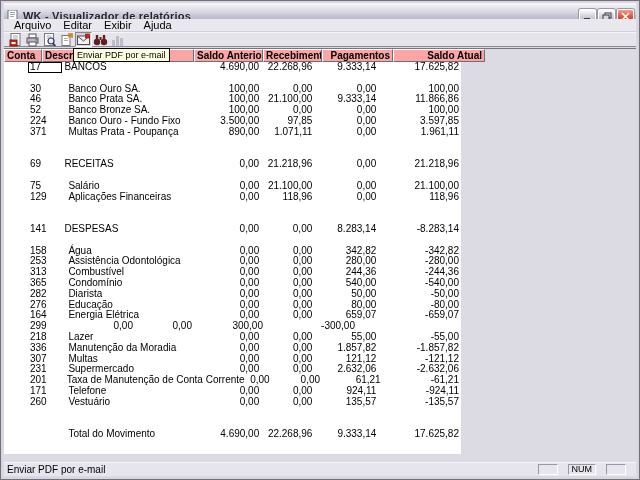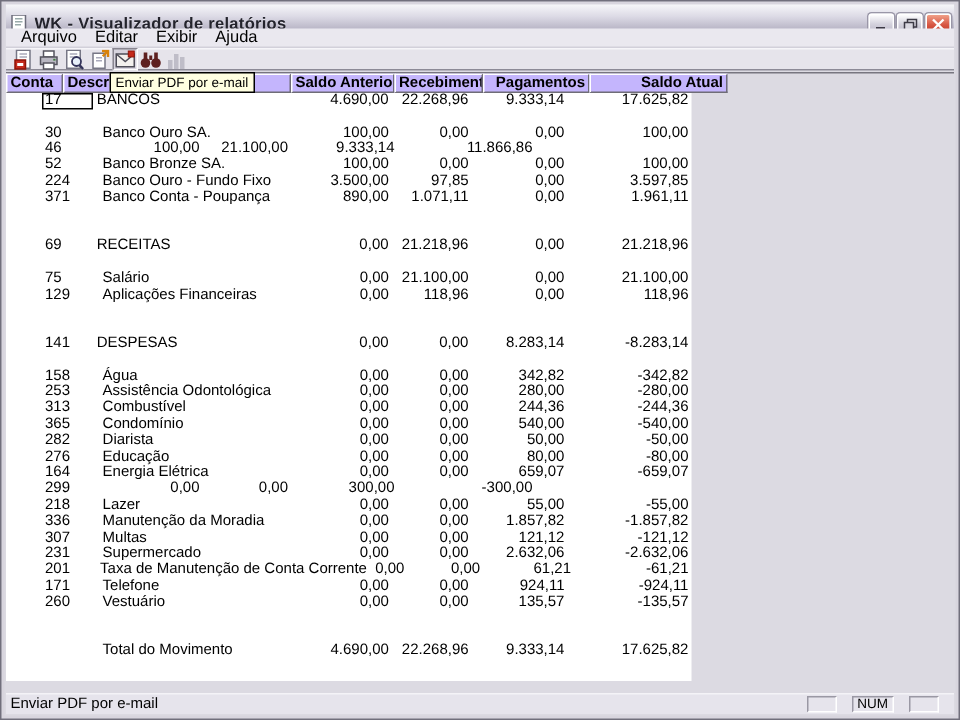--- a/index.html
+++ b/index.html
@@ -61,21 +61,21 @@
   .tbtn svg{ display:block; }
 
   
   .client{
     position:absolute; left:3px; top:47px; right:3px; bottom:17px;
     background:#dcdae2; border-top:1px solid #77757f;
     overflow:hidden;
   }
   .grid-header{ display:flex; height:13px; }
   .hcell{
-    background:#c4b5fd; font-weight:bold; font-size:10px; line-height:11px;
+    background:#fca5a5; font-weight:bold; font-size:10px; line-height:11px;
     border-top:1px solid #fff; border-left:1px solid #fff;
     border-right:1px solid #6f6d77; border-bottom:1px solid #6f6d77;
     padding:0 2px; white-space:nowrap; overflow:hidden;
   }
   .c0{ width:38px; } .c1{ width:152px; } .c2{ width:69px; }
   .c3{ width:59px; } .c4{ width:71px; } .c5{ width:92px; }
   .num{ text-align:right; }
   .grid-body{ width:457px; height:392px; background:#fff; }
   .grid-row{ display:flex; height:10.8px; font-size:10px; line-height:10.8px;margin-left:24px; }
   .cell{ white-space:nowrap; overflow:visible; padding:0 2px; }
@@ -228,20 +228,21 @@
         <div class="grid-row">
           <div class="cell c0">30</div>
           <div class="cell c1 desc indent">Banco Ouro SA.</div>
           <div class="cell c2 num">100,00</div>
           <div class="cell c3 num">0,00</div>
           <div class="cell c4 num">0,00</div>
           <div class="cell c5 num">100,00</div>
         </div>
         <div class="grid-row">
           <div class="cell c0">46</div>
+          <div class="cell c1 desc indent">Banco Prata SA.</div>
           <div class="cell c2 num">100,00</div>
           <div class="cell c3 num">21.100,00</div>
           <div class="cell c4 num">9.333,14</div>
           <div class="cell c5 num">11.866,86</div>
         </div>
         <div class="grid-row">
           <div class="cell c0">52</div>
           <div class="cell c1 desc indent">Banco Bronze SA.</div>
           <div class="cell c2 num">100,00</div>
           <div class="cell c3 num">0,00</div>
@@ -251,21 +252,21 @@
         <div class="grid-row">
           <div class="cell c0">224</div>
           <div class="cell c1 desc indent">Banco Ouro - Fundo Fixo</div>
           <div class="cell c2 num">3.500,00</div>
           <div class="cell c3 num">97,85</div>
           <div class="cell c4 num">0,00</div>
           <div class="cell c5 num">3.597,85</div>
         </div>
         <div class="grid-row">
           <div class="cell c0">371</div>
-          <div class="cell c1 desc indent">Banco Conta - Poupança</div>
+          <div class="cell c1 desc indent">Multas Prata - Poupança</div>
           <div class="cell c2 num">890,00</div>
           <div class="cell c3 num">1.071,11</div>
           <div class="cell c4 num">0,00</div>
           <div class="cell c5 num">1.961,11</div>
         </div>
         <div class="grid-row"></div>
         <div class="grid-row"></div>
         <div class="grid-row">
           <div class="cell c0">69</div>
           <div class="cell c1 desc">RECEITAS</div>

